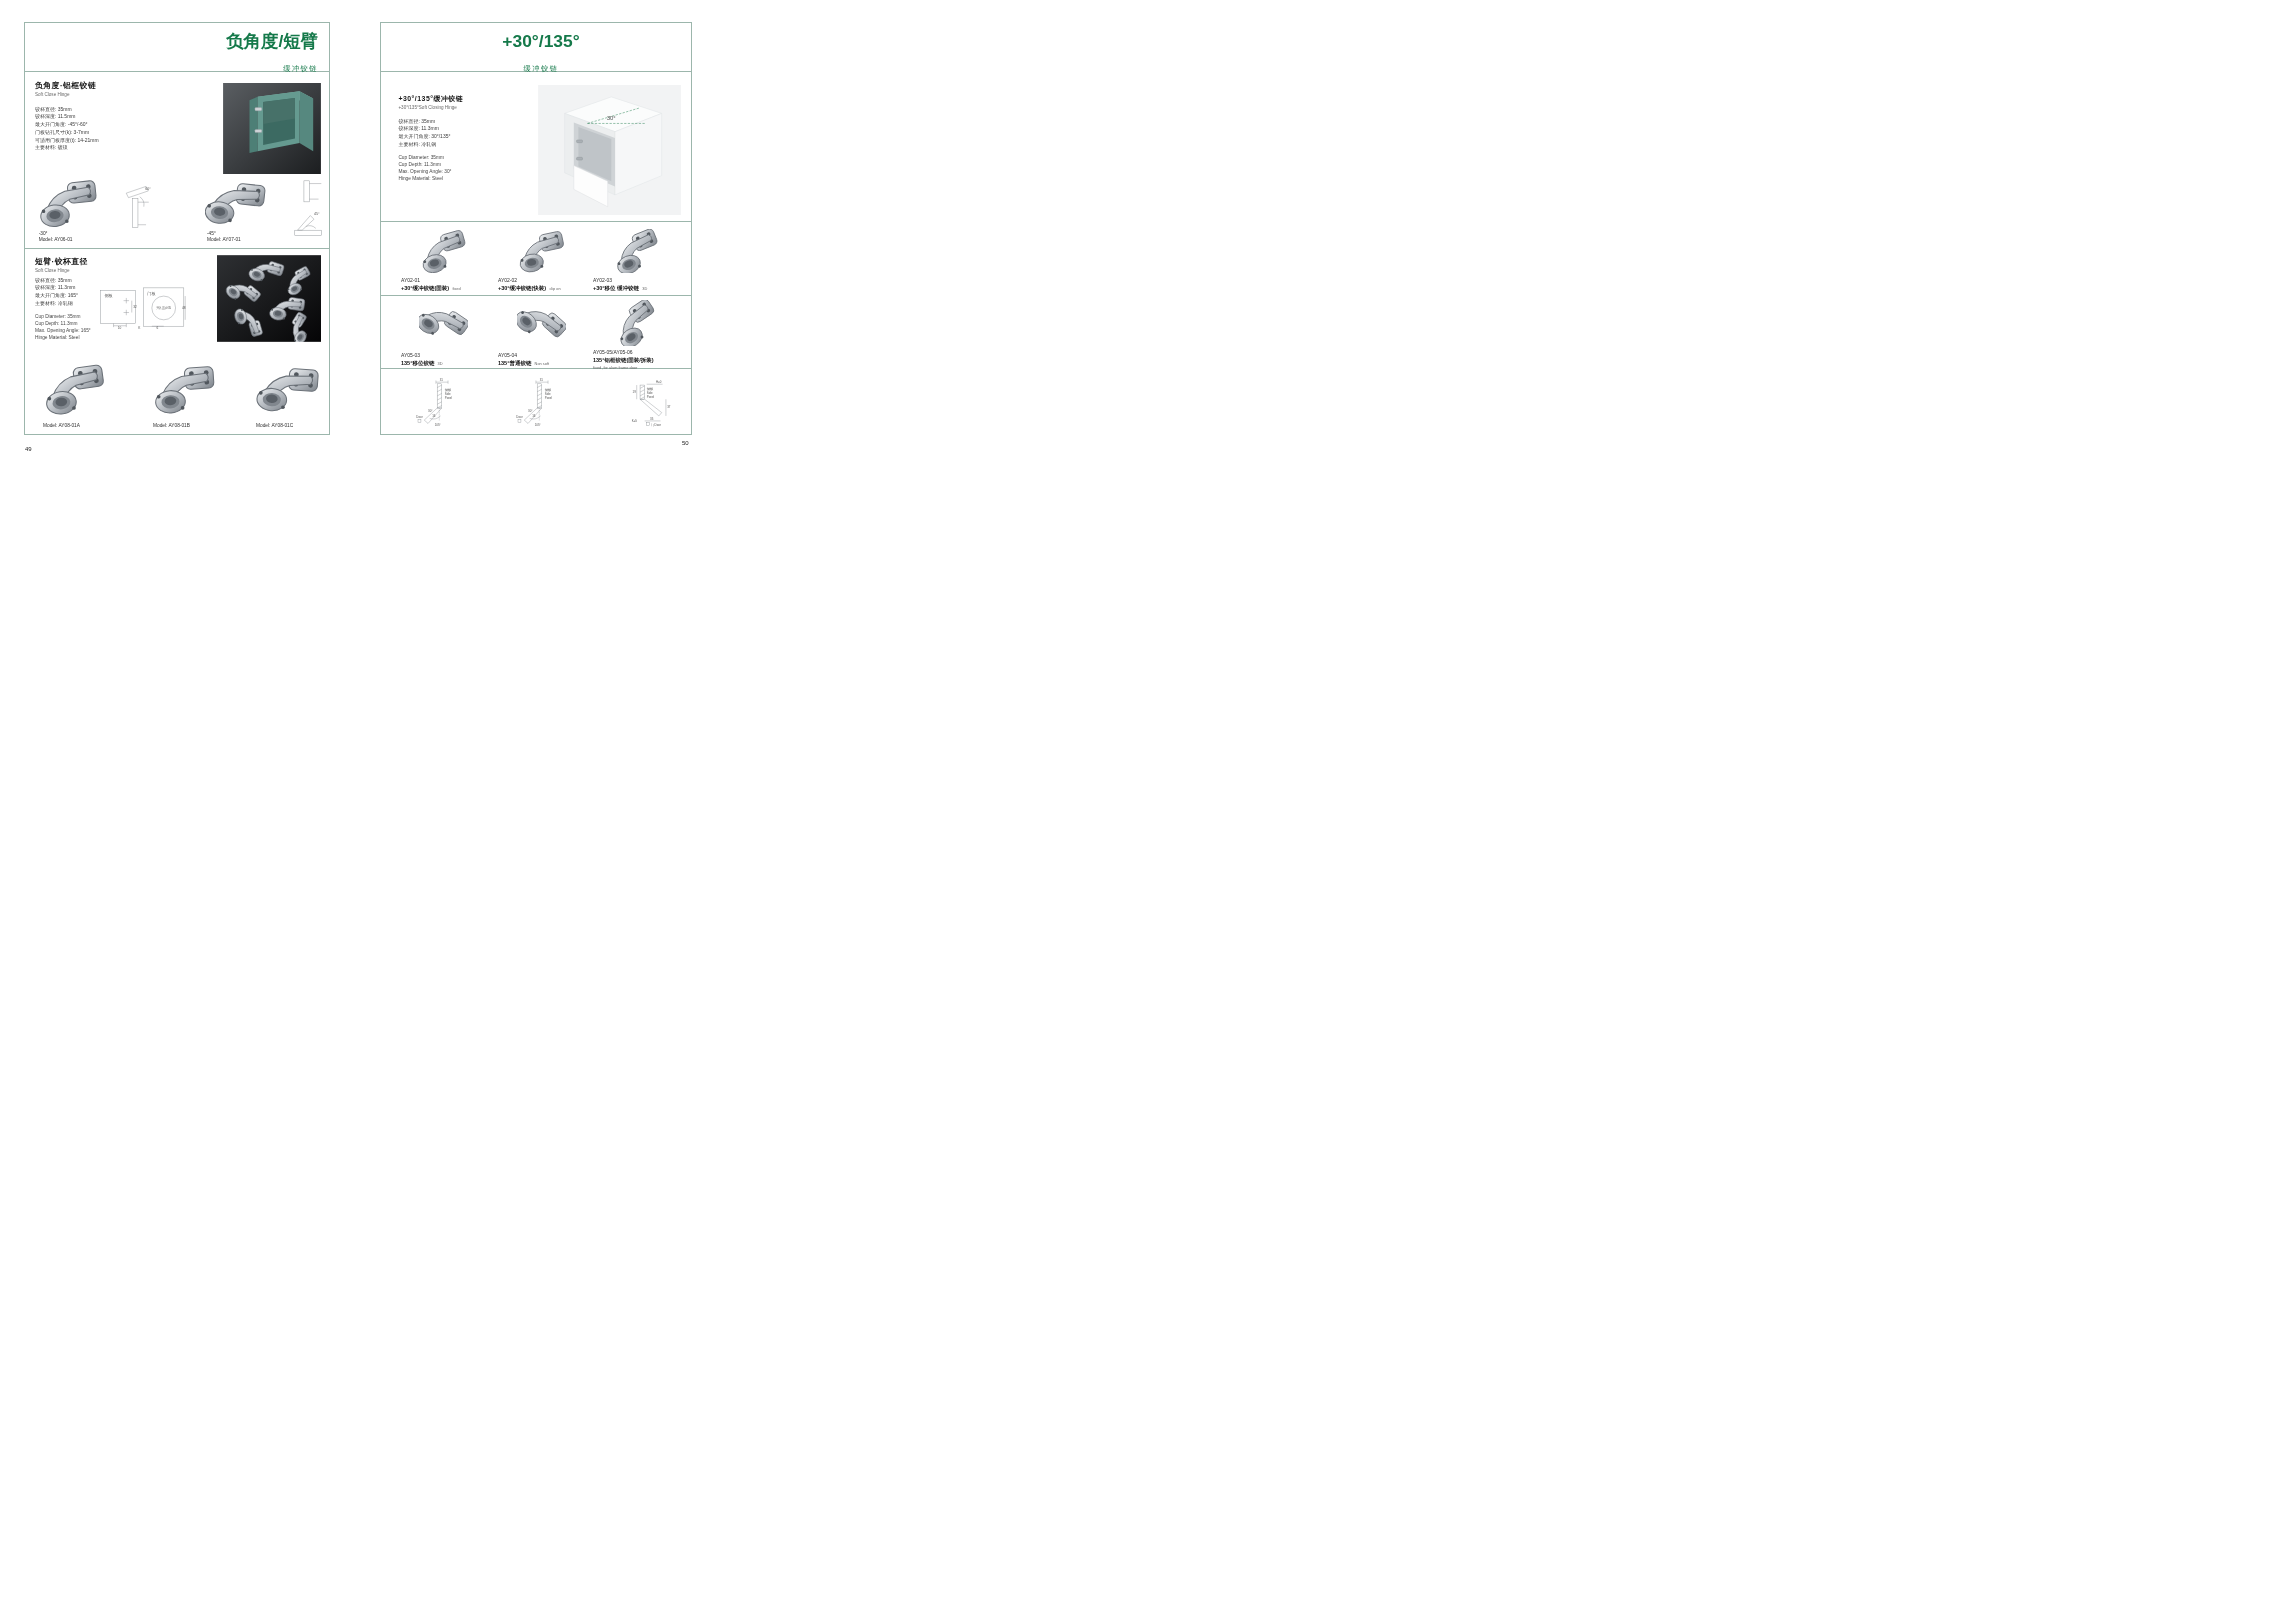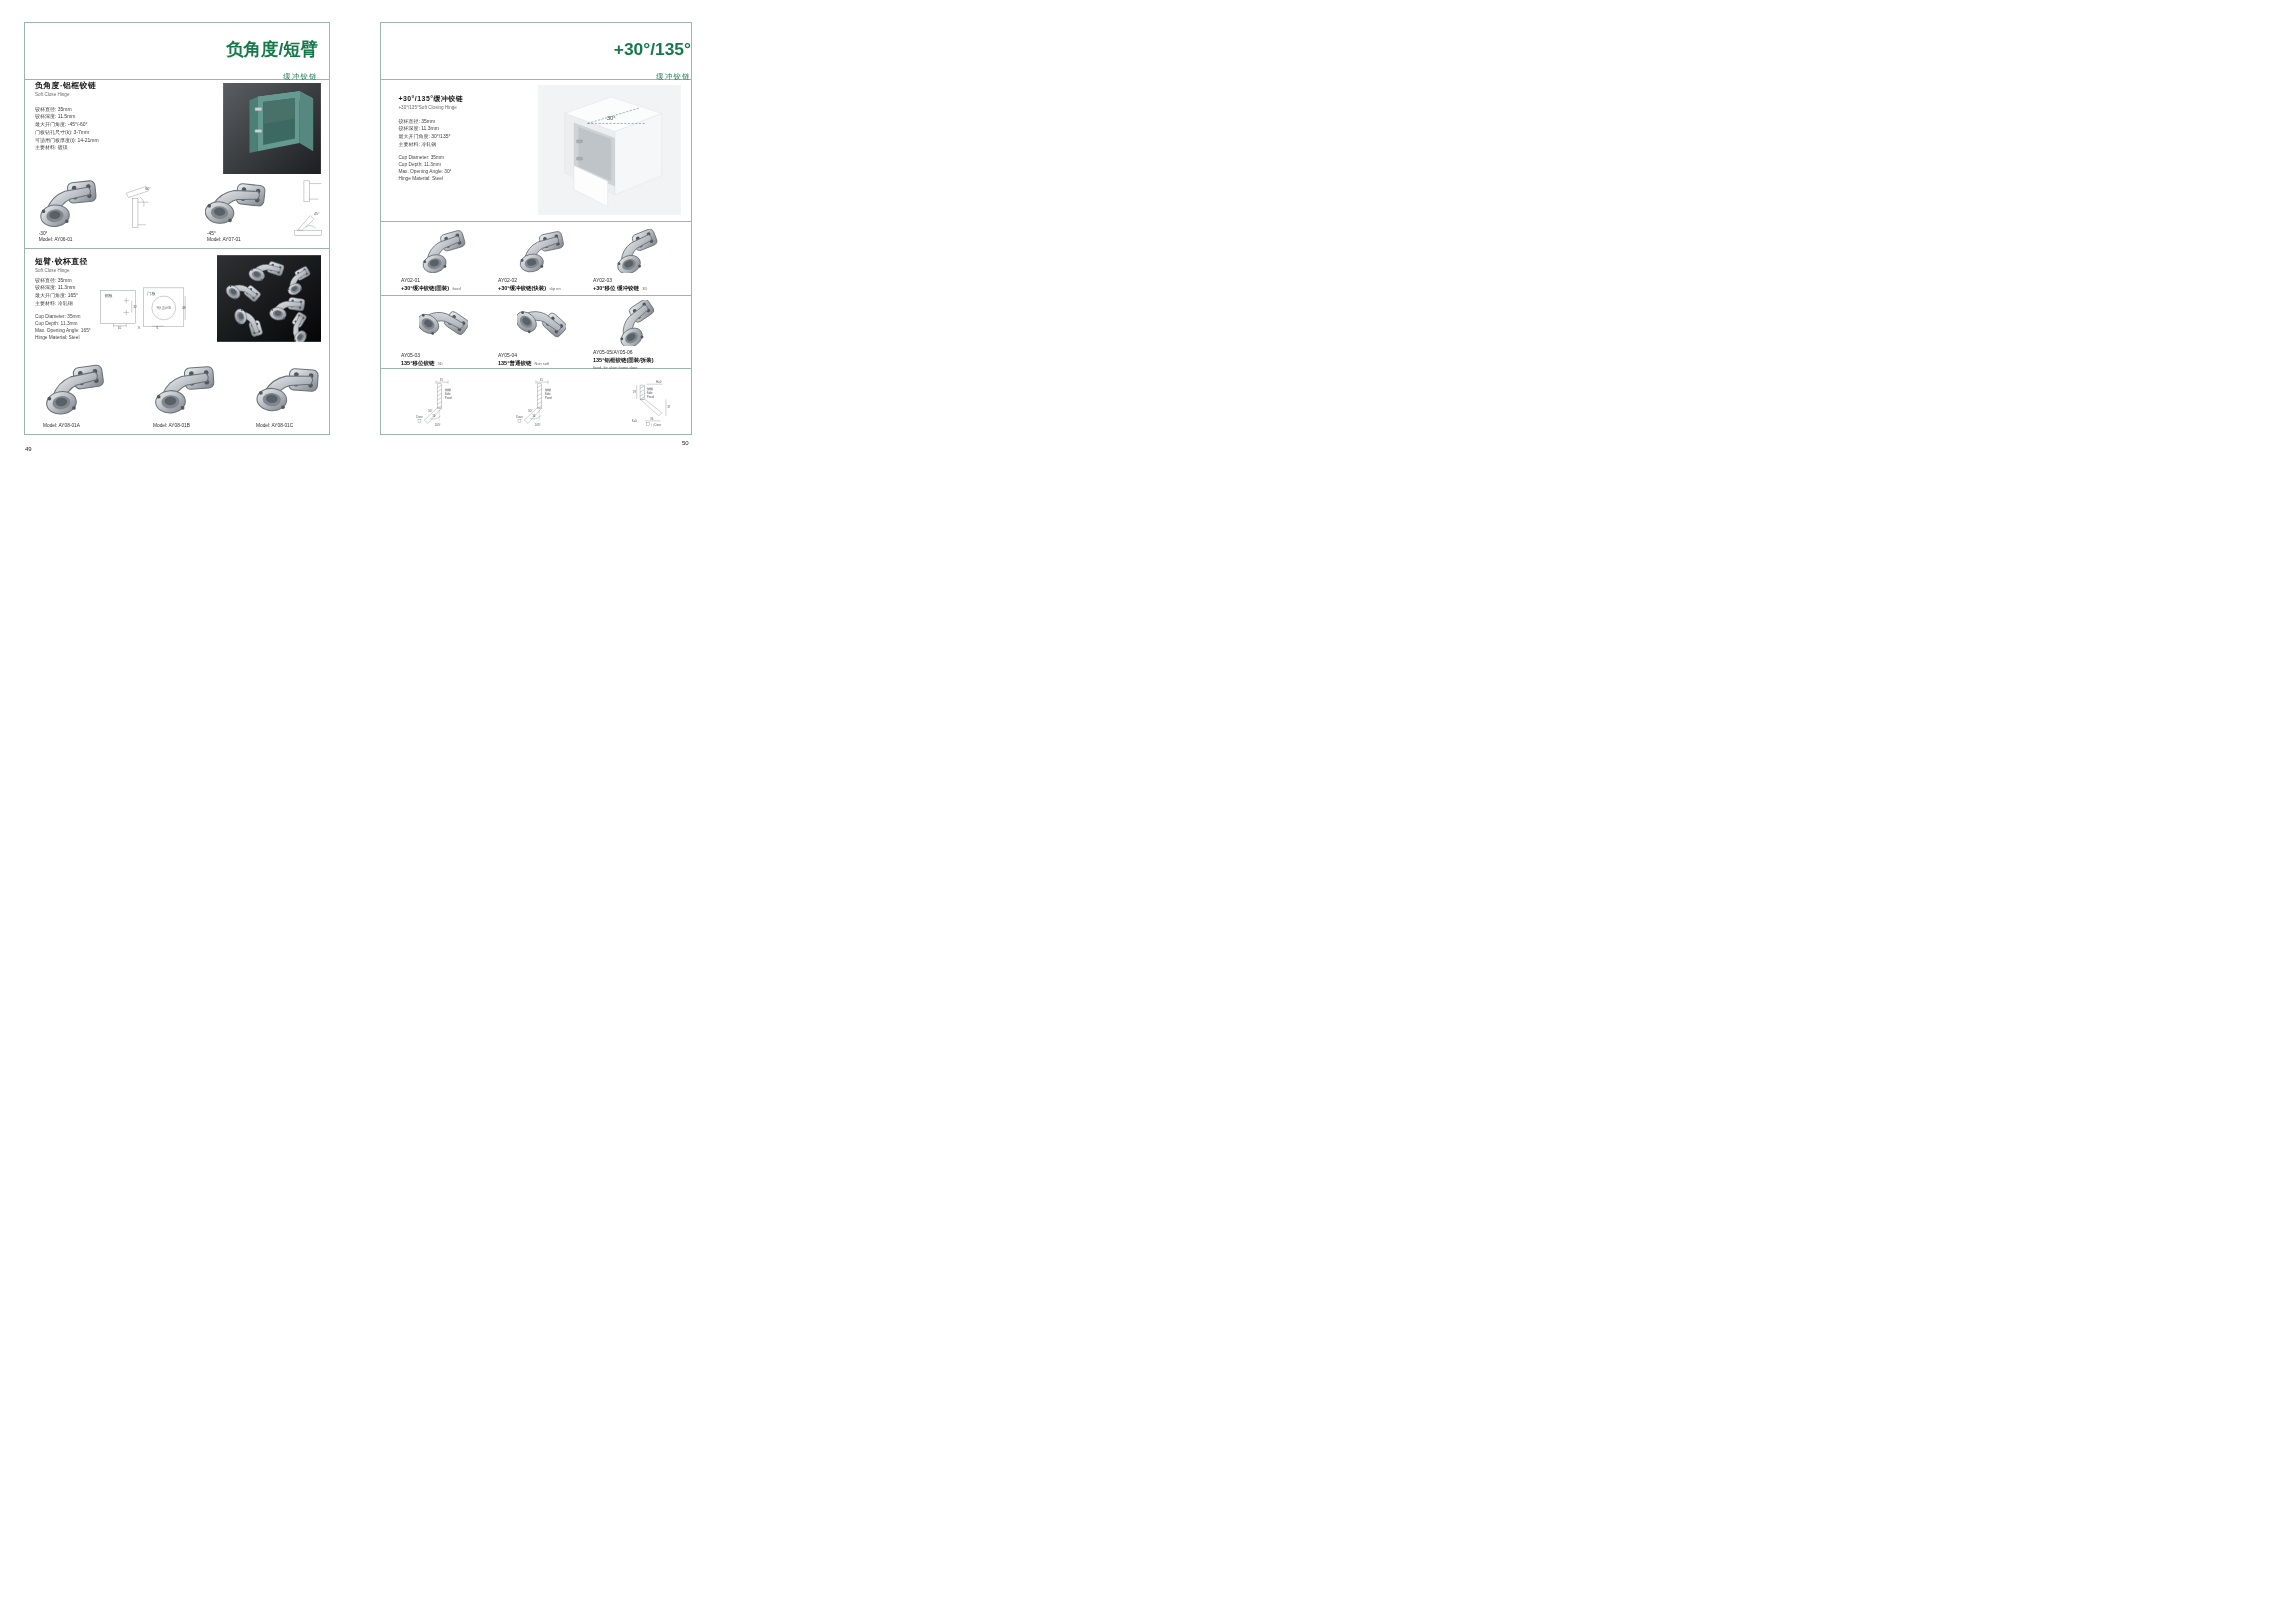--- a/index.html
+++ b/index.html
@@ -3,25 +3,25 @@
 <meta charset="utf-8">
 <style>
   * { margin:0; padding:0; box-sizing:border-box; }
   body { background:#ffffff; font-family:"Liberation Sans", sans-serif; }
   .spread { position:relative; width:705px; height:460px; background:#fff; overflow:hidden; }
 
   .page { position:absolute; top:21.5px; height:413px; background:#fff; border:0.5px solid #9cb6ac; }
   .page-left  { left:24px;  width:306px; }
   .page-right { left:380px; width:312px; }
 
-  .page-header { position:absolute; left:0; top:8px; width:100%; height:49px; border-bottom:0.5px solid #9cb6ac; }
+  .page-header { position:absolute; left:0; top:0; width:100%; height:49px; border-bottom:0.5px solid #9cb6ac; }
   .big-title { font-size:17.4px; font-weight:bold; color:#15794a; line-height:1.1; }
   .big-sub { font-size:7.3px; color:#15794a; letter-spacing:1.4px; margin-top:13px; }
   .header-right-align { text-align:right; padding:9px 11px 0 0; }
-  .header-left-align { text-align:right; padding:9px 0 0 10px; }
+  .header-left-align { text-align:center; padding:9px 0 0 10px; }
 
   .sec { position:absolute; left:0; width:100%; }
   .lp-sec1 { top:51px; height:175px; border-bottom:0.5px solid #9cb6ac; }
   .lp-sec2 { top:226px; height:188px; }
   .rp-intro { top:51px; height:148px; border-bottom:0.5px solid #9cb6ac; }
   .rp-row1 { top:199px; height:74px; border-bottom:0.5px solid #9cb6ac; }
   .rp-row2 { top:273px; height:73px; border-bottom:0.5px solid #9cb6ac; }
   .rp-row3 { top:346px; height:68px; }
 
   .abs { position:absolute; }

